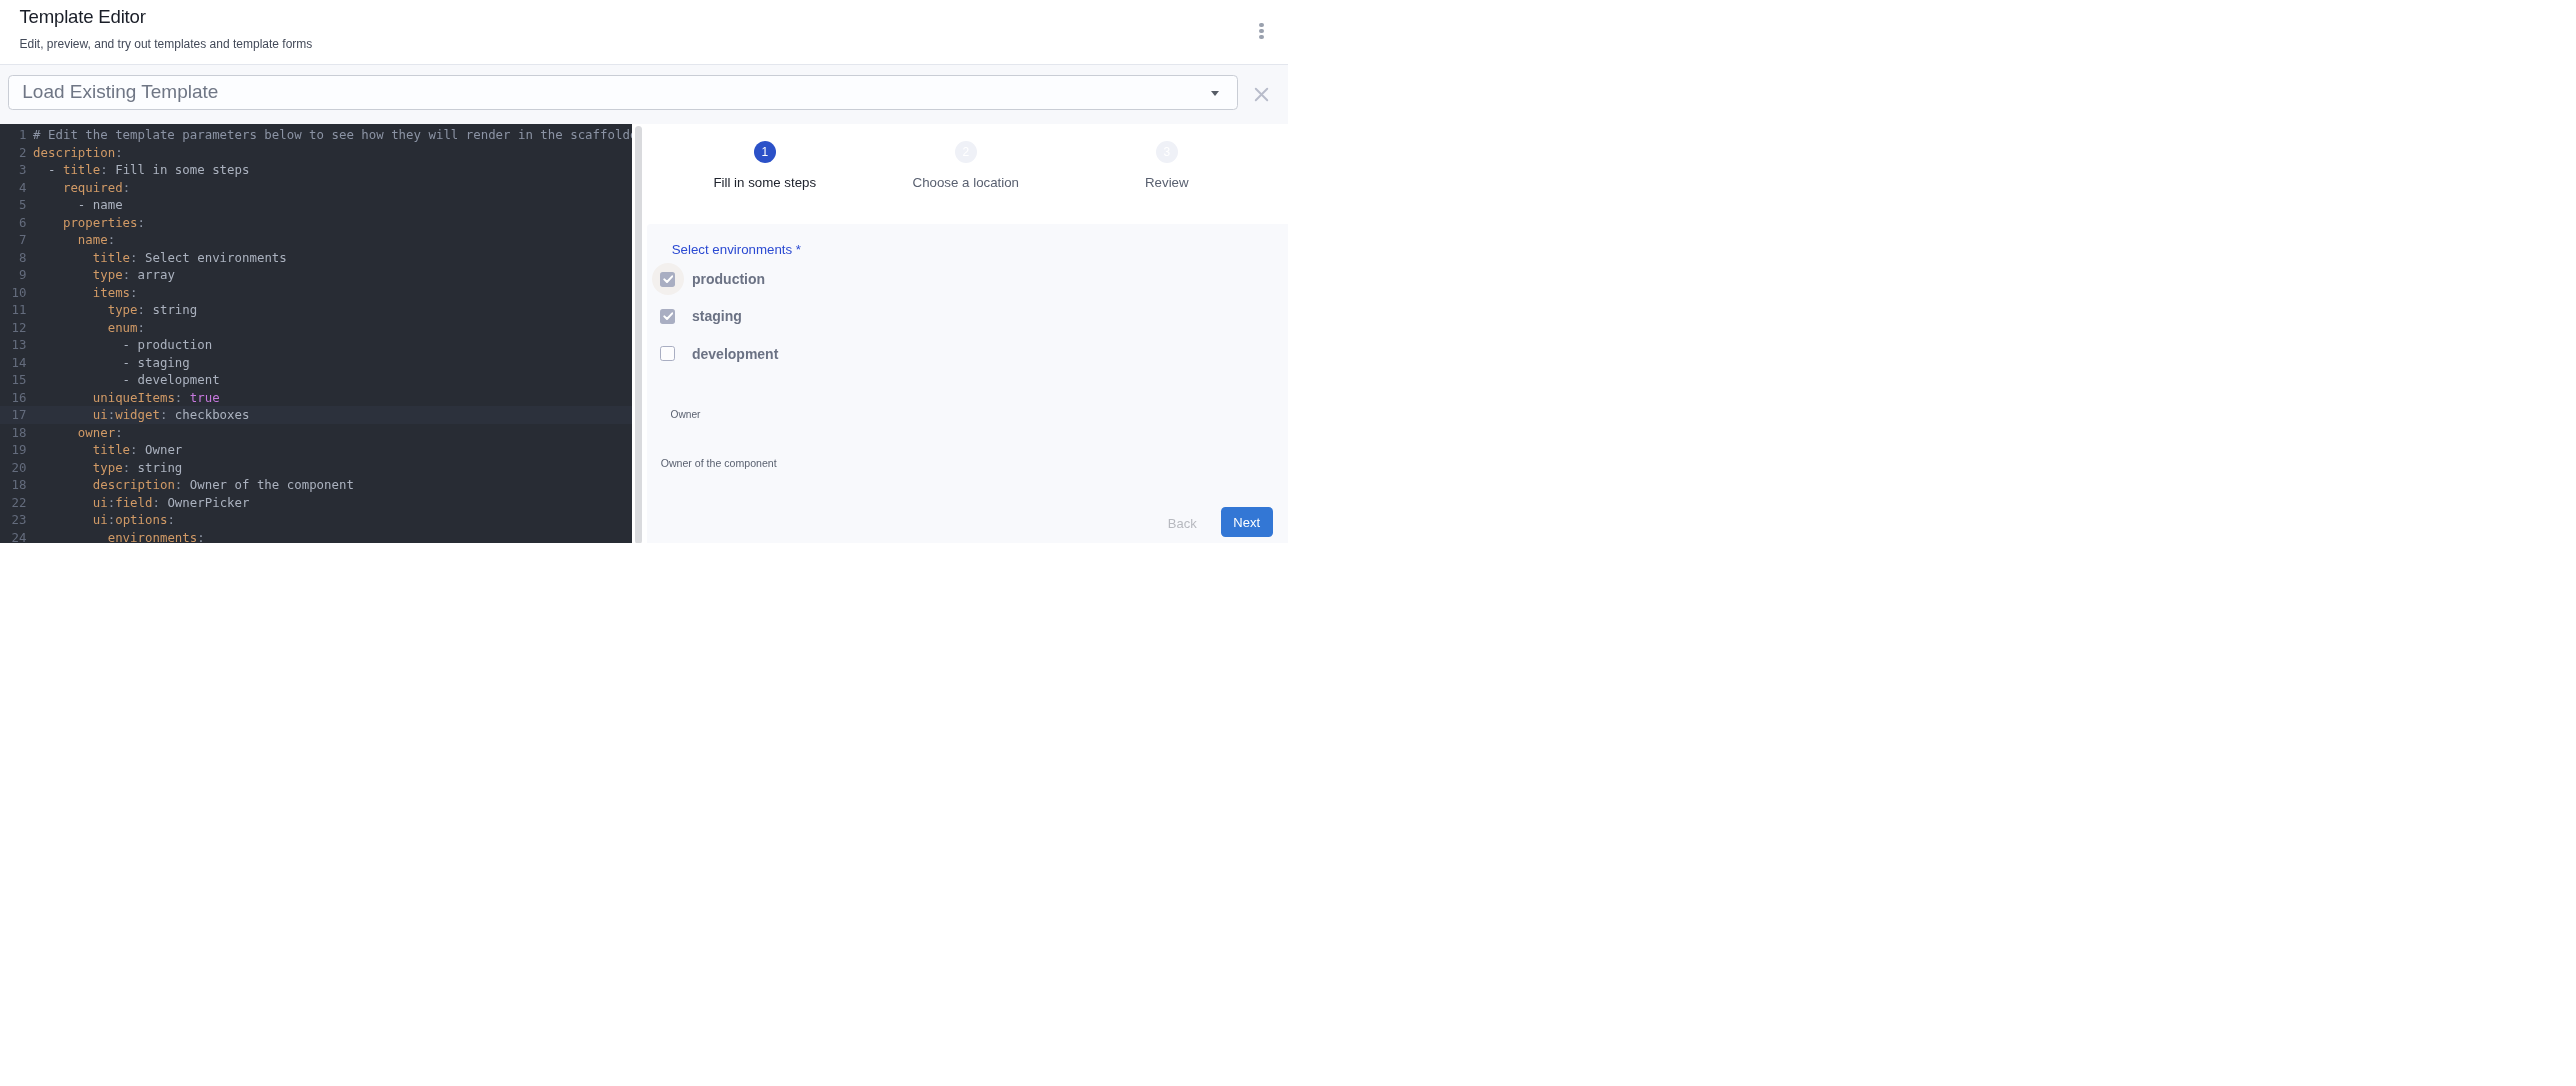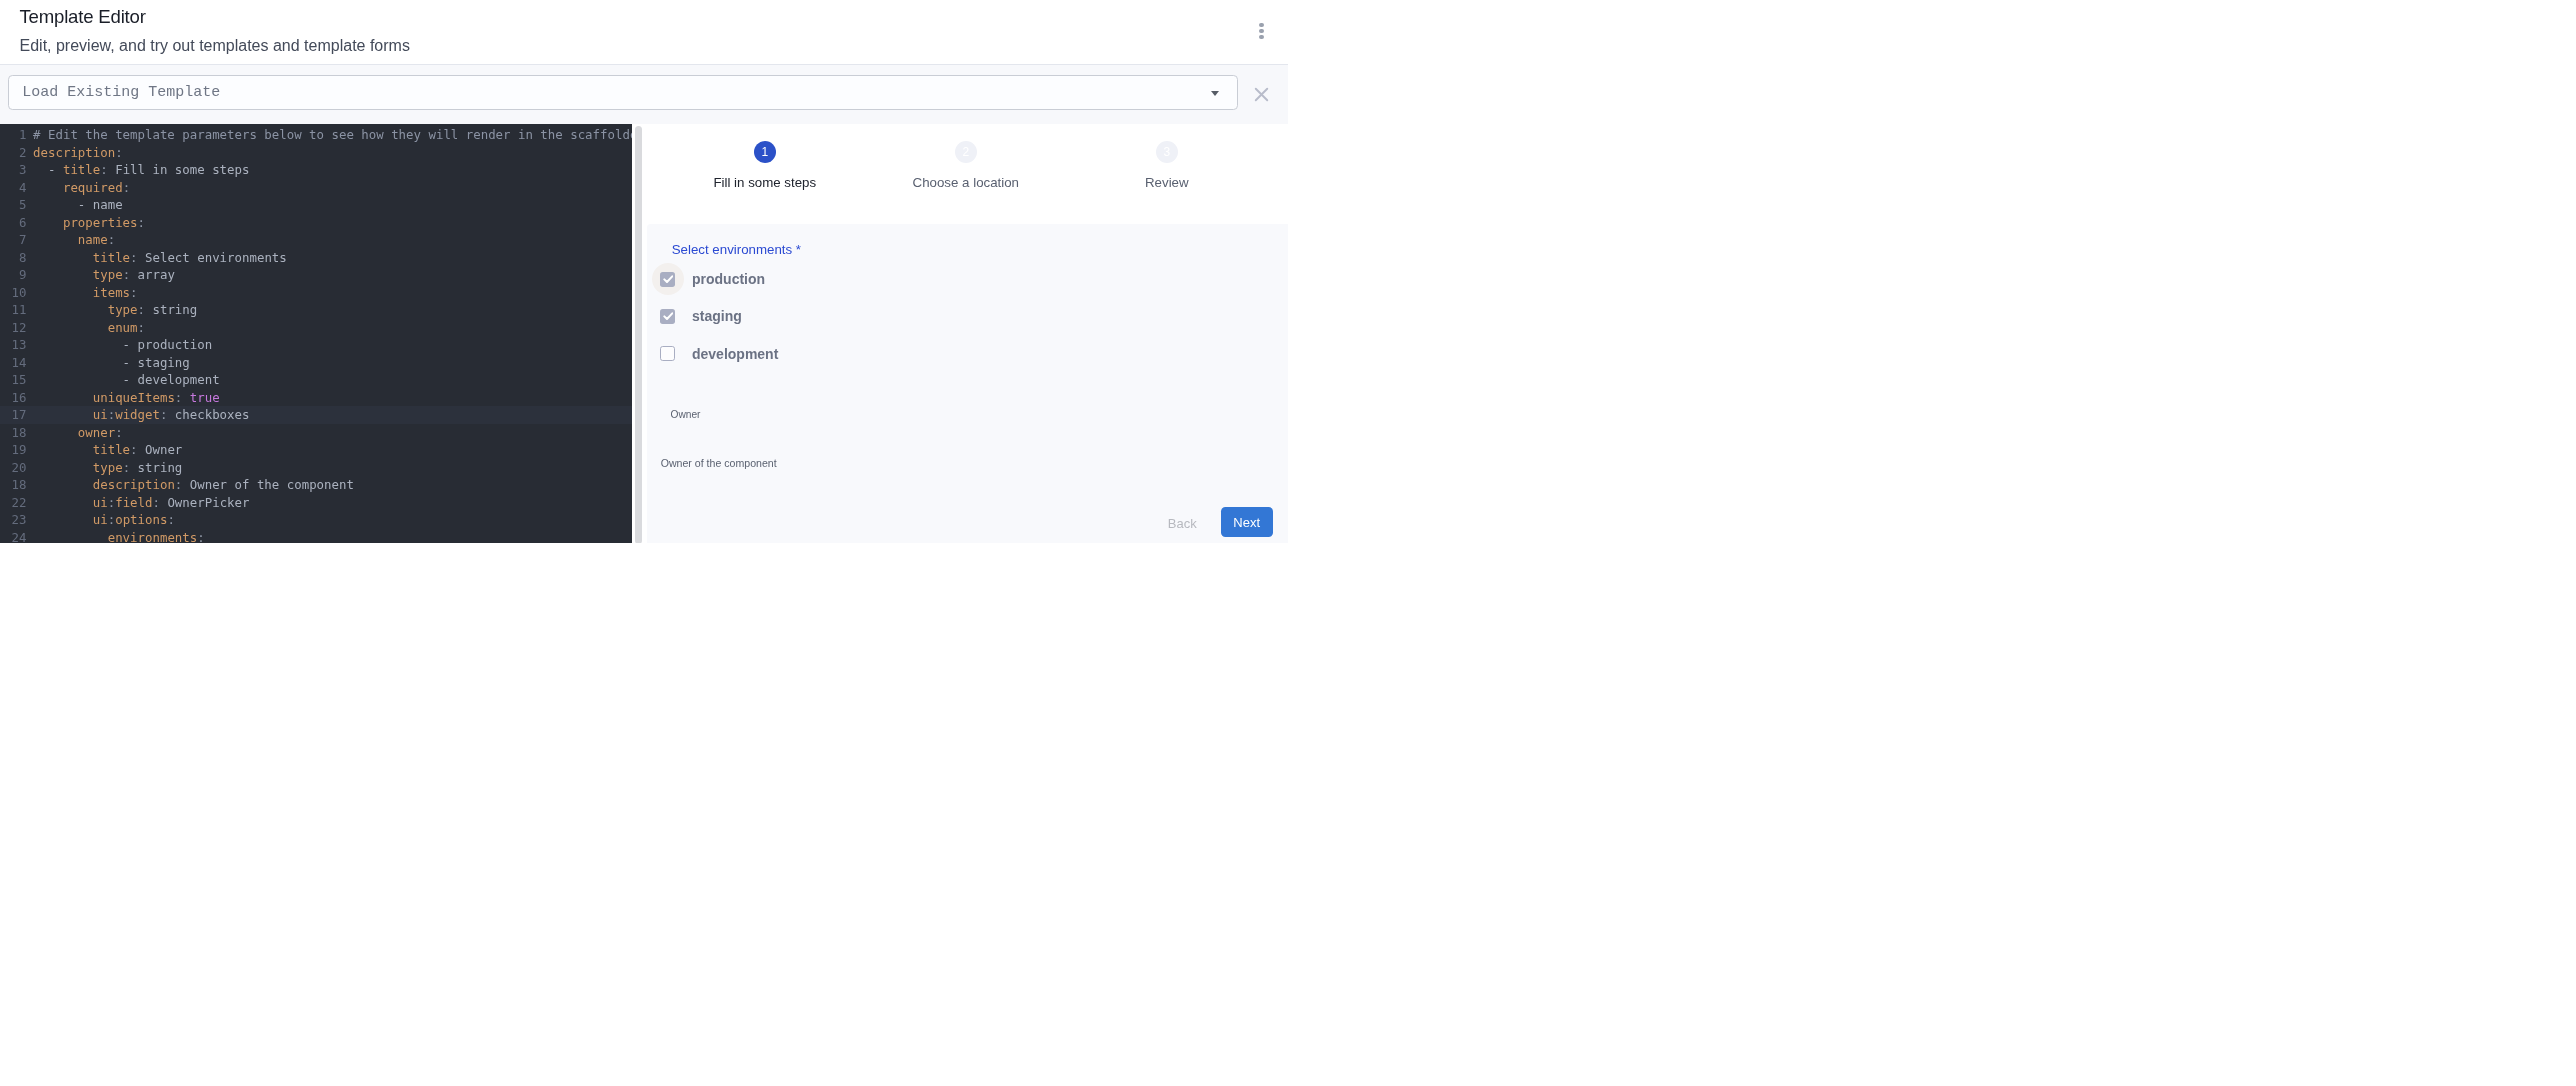--- a/index.html
+++ b/index.html
@@ -5,28 +5,28 @@
   html,body { margin:0; padding:0; background:#ffffff; }
   .page {
     position:relative; width:1288px; height:543px; overflow:hidden;
     background:#ffffff; font-family:"Liberation Sans", sans-serif;
     -webkit-font-smoothing:antialiased;
   }
 
   
   .app-header { position:absolute; left:0; top:0; width:1288px; height:65px; background:#ffffff; border-bottom:0.9px solid #e3e6ed; box-sizing:border-box; }
   .page-title { position:absolute; left:19.5px; top:6.2px; font-size:18.6px; font-weight:400; color:#1a1e28; letter-spacing:-0.2px; }
-  .page-subtitle { position:absolute; left:19.5px; top:37px; font-size:16px; color:#434a59; }
+  .page-subtitle { position:absolute; left:19.5px; top:37px; font-size:12px; color:#434a59; }
   .kebab { position:absolute; left:1249px; top:16px; width:25px; height:30px; display:flex; flex-direction:column; align-items:center; justify-content:center; gap:2.3px; cursor:pointer; }
   .kebab i { width:4.1px; height:4.1px; border-radius:50%; background:#9aa1ae; }
 
   
   .load-row { position:absolute; left:0; top:65px; width:1288px; height:59px; background:#f7f8fb; }
   .select-box { position:absolute; left:8px; top:9.7px; width:1230px; height:35px; background:#fcfdff; border:0.9px solid #c9cdd5; border-radius:4.4px; box-sizing:border-box; }
-  .select-box input { position:absolute; left:0; top:0; width:100%; height:100%; border:none; outline:none; background:transparent; padding:0 35px 0 13.3px; font-family:Liberation Mono, monospace; font-size:15px; color:#000000; box-sizing:border-box; }
+  .select-box input { position:absolute; left:0; top:0; width:100%; height:100%; border:none; outline:none; background:transparent; padding:0 35px 0 13.3px; font-family:Liberation Sans, sans-serif; font-size:19px; color:#000000; box-sizing:border-box; }
   .select-box input::placeholder { color:#6f7685; opacity:1; }
   .caret-down { position:absolute; right:17.7px; top:15px; width:0; height:0; border-left:4.9px solid transparent; border-right:4.9px solid transparent; border-top:5.8px solid #565c66; pointer-events:none; }
   .clear-x { position:absolute; left:1246px; top:13.3px; width:30px; height:32px; display:flex; align-items:center; justify-content:center; cursor:pointer; }
 
   
   .editor { position:absolute; left:0; top:124px; width:632px; height:419px; background:var(--editor-bg,#282c34); overflow:hidden; font-family:"DejaVu Sans Mono","Liberation Mono",monospace; font-size:12.4px; cursor:text; }
   #code-lines { padding-top:2.3px; }
   .cl { display:flex; height:17.5px; line-height:17.5px; white-space:pre; }
   .cl.active { background:#2c313c; }
   .ln { width:26.5px; flex:none; text-align:right; color:#646c7d; user-select:none; }

